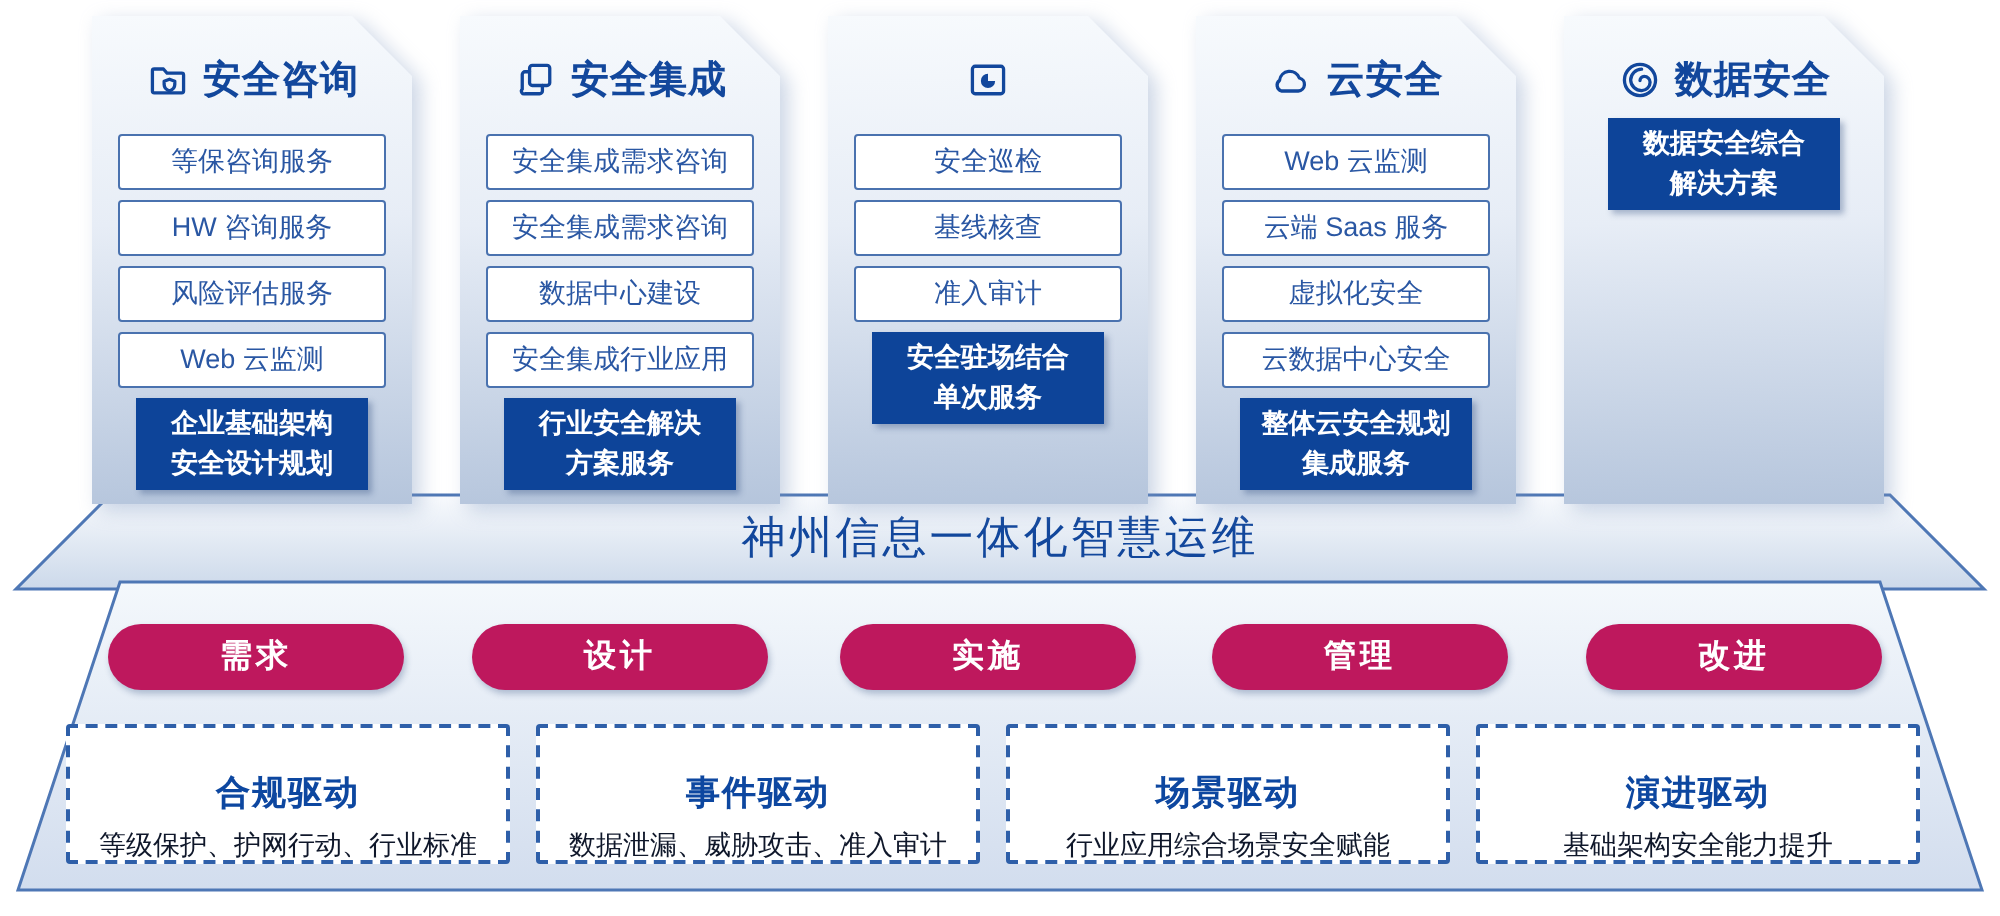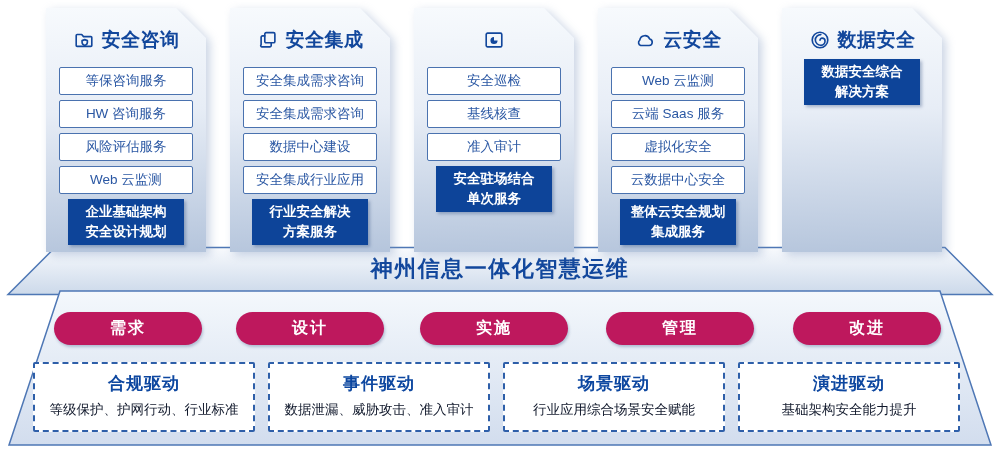--- a/index.html
+++ b/index.html
@@ -24,30 +24,30 @@
   .card-item{margin:0 13px 5px;height:26px;border:1px solid #4a72af;border-radius:2px;
     background:#ffffff;display:flex;align-items:center;justify-content:center;
     font-size:13.5px;color:#2a57a3;white-space:nowrap;}
   .card-footer{margin:4px 22px 0;height:46px;background:#0d4499;color:#ffffff;
     font-weight:bold;font-size:13.5px;line-height:1.45;display:flex;flex-direction:column;
     align-items:center;justify-content:center;box-shadow:2px 2px 3px rgba(40,70,120,.35);}
   
   .banner-svg{position:absolute;left:0;top:246;top:246px;width:1000px;height:50px;}
   .panel-svg{position:absolute;left:0;top:290px;width:1000px;height:160px;}
   .banner-title{position:absolute;left:0;top:254px;width:1000px;text-align:center;
-    font-size:22px;font-weight:bold;color:#12479c;letter-spacing:1.5px;}
+    font-size:22px;font-weight:normal;color:#12479c;letter-spacing:1.5px;}
   
   .pill{position:absolute;top:312px;width:148px;height:33px;border-radius:17px;
     background:#be185d;color:#ffffff;font-weight:bold;font-size:16px;
     display:flex;align-items:center;justify-content:center;letter-spacing:2px;
     box-shadow:1px 2px 3px rgba(40,70,120,.30);}
   
   .driver{position:absolute;top:362px;width:222px;height:70px;box-sizing:border-box;
     background:#ffffff;border:2px dashed #2e5fa9;border-radius:2px;text-align:center;
-    padding-top:8px;}
+    padding-top:21px;}
   .driver-title{font-size:17px;font-weight:bold;color:#0d47a0;letter-spacing:1px;}
   .driver-desc{font-size:13.5px;color:#0f172a;margin-top:6px;white-space:nowrap;}
 </style>
 </head>
 <body>
 
 <div class="stage">
 
   <svg class="banner-svg" viewBox="0 0 1000 50" preserveAspectRatio="none">
     <defs>

